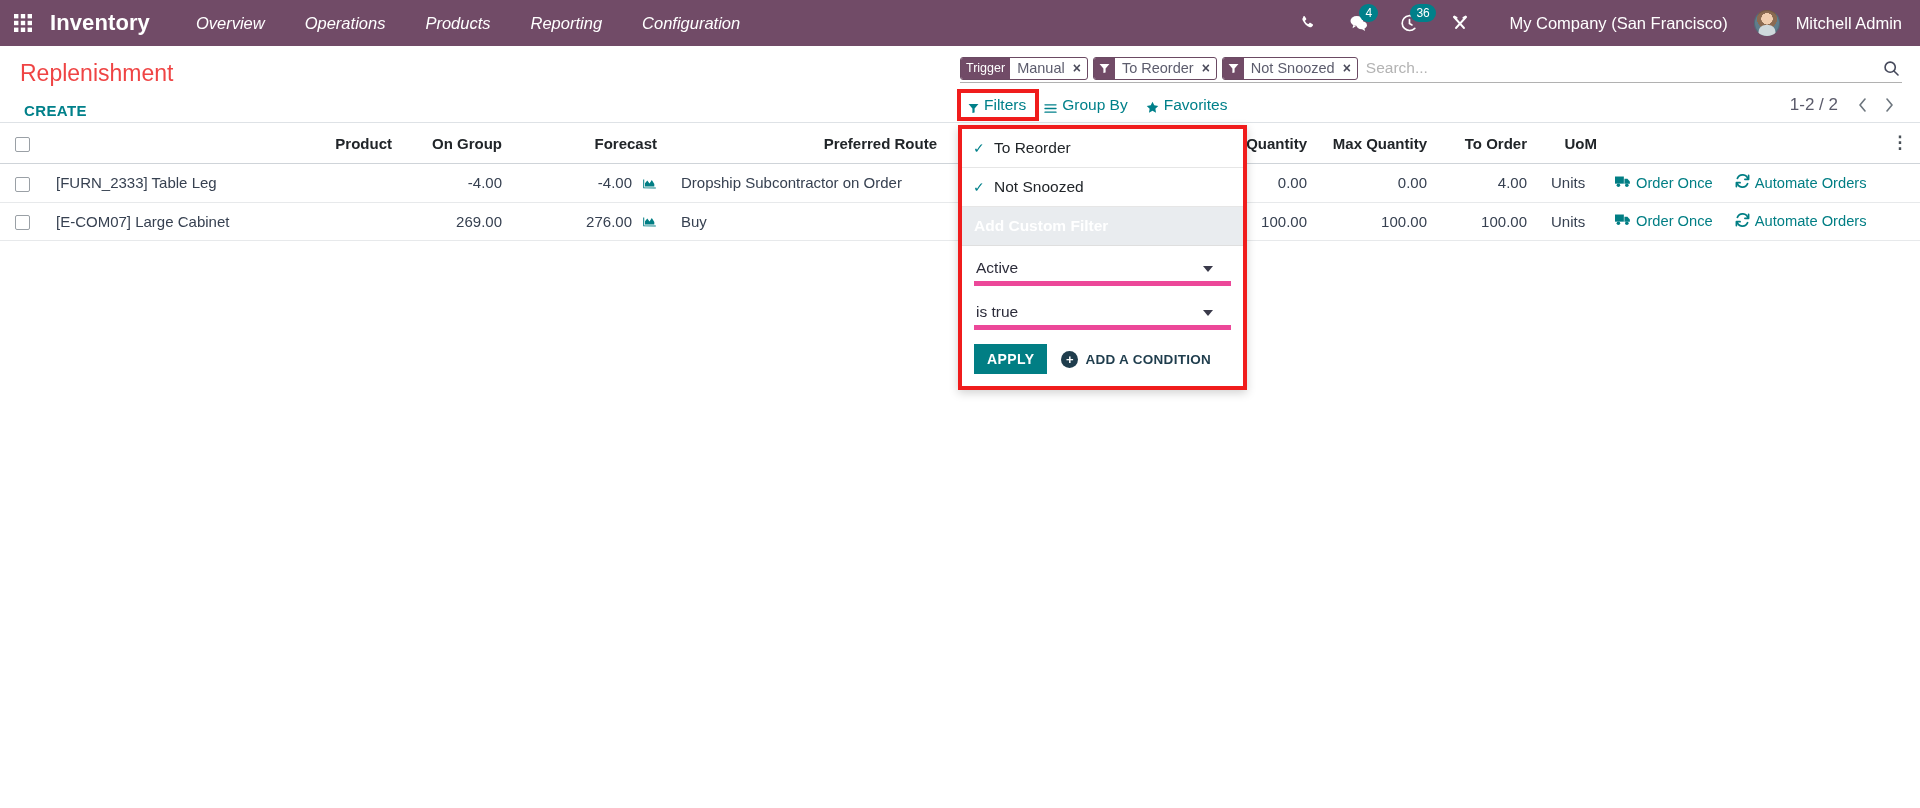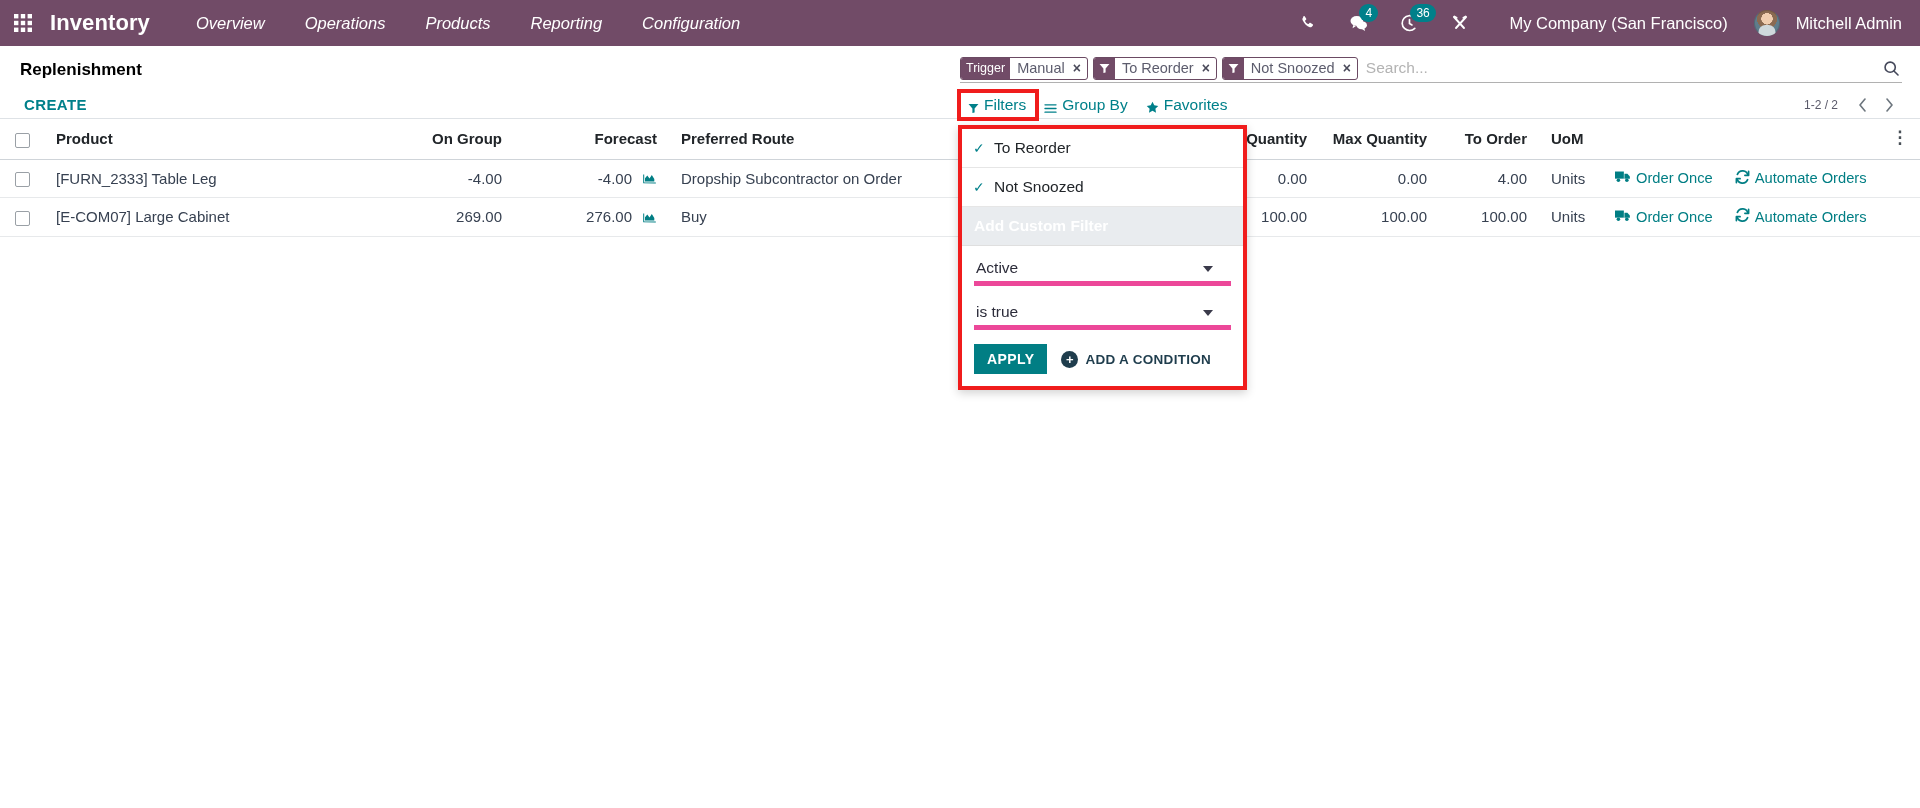--- a/index.html
+++ b/index.html
@@ -111,23 +111,23 @@
     position: relative;
     z-index: 30;
   }
   .cp-row {
     display: flex;
     align-items: flex-start;
     min-height: 46px;
   }
   .cp-left { padding: 14px 0 0 20px; width: 960px; }
   .page-title {
-    font-size: 17px;
-    font-weight: bold;
-    color: #000000;
+    font-size: 23px;
+    font-weight: normal;
+    color: #ef4444;
     line-height: 1.15;
   }
   .create-btn {
     display: inline-block;
     margin-top: 13px;
     margin-left: 4px;
     color: #00808a;
     font-size: 15px;
     font-weight: bold;
     letter-spacing: .4px;
@@ -229,21 +229,21 @@
     z-index: 2;
   }
   .dd-toggle svg { display: block; }
 
   .pager {
     margin-left: auto;
     display: flex;
     align-items: center;
     gap: 2px;
     padding-right: 18px;
-    font-size: 12px;
+    font-size: 17px;
     color: #5a5a6a;
   }
   .pager-value { padding-right: 10px; white-space: nowrap; cursor: pointer; }
   .pager-btn {
     padding: 2px 8px;
     cursor: pointer;
     color: #6c757d;
     display: flex; align-items: center;
   }
 
@@ -337,21 +337,21 @@
     width: 100%;
     border-collapse: collapse;
     font-size: 15px;
     table-layout: fixed;
   }
   table.olist thead th {
     font-weight: bold;
     color: #212529;
     padding: 11px 12px;
     border-bottom: 1px solid #cfd4d9;
-    text-align: left;
+    text-align: right;
     white-space: nowrap;
     font-size: 15px;
     cursor: pointer;
   }
   table.olist tbody td {
     padding: 10px 12px;
     border-bottom: 1px solid #e7e9eb;
     color: #374151;
     white-space: nowrap;
     overflow: hidden;

